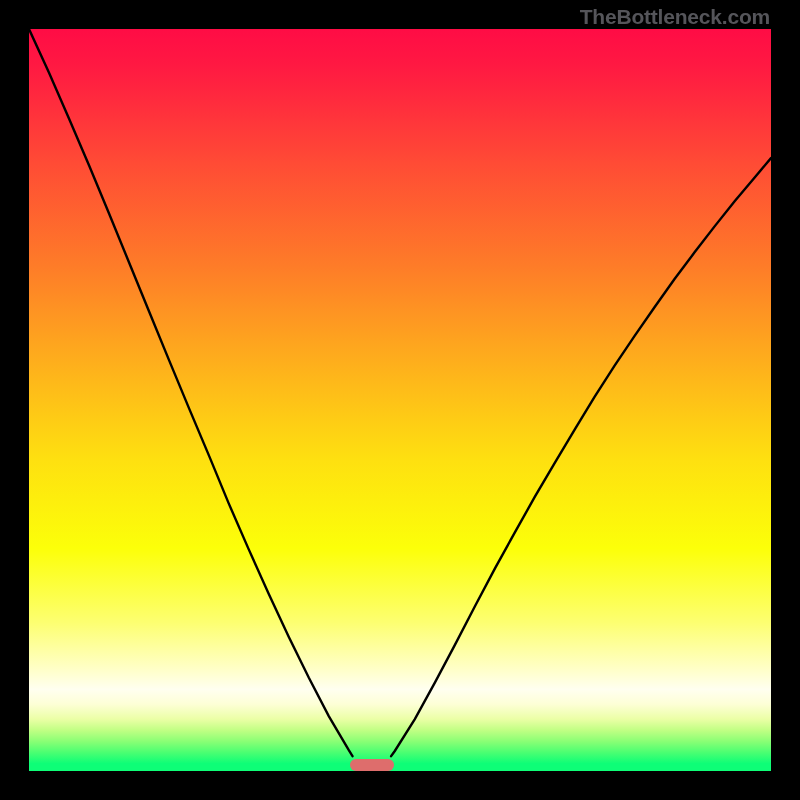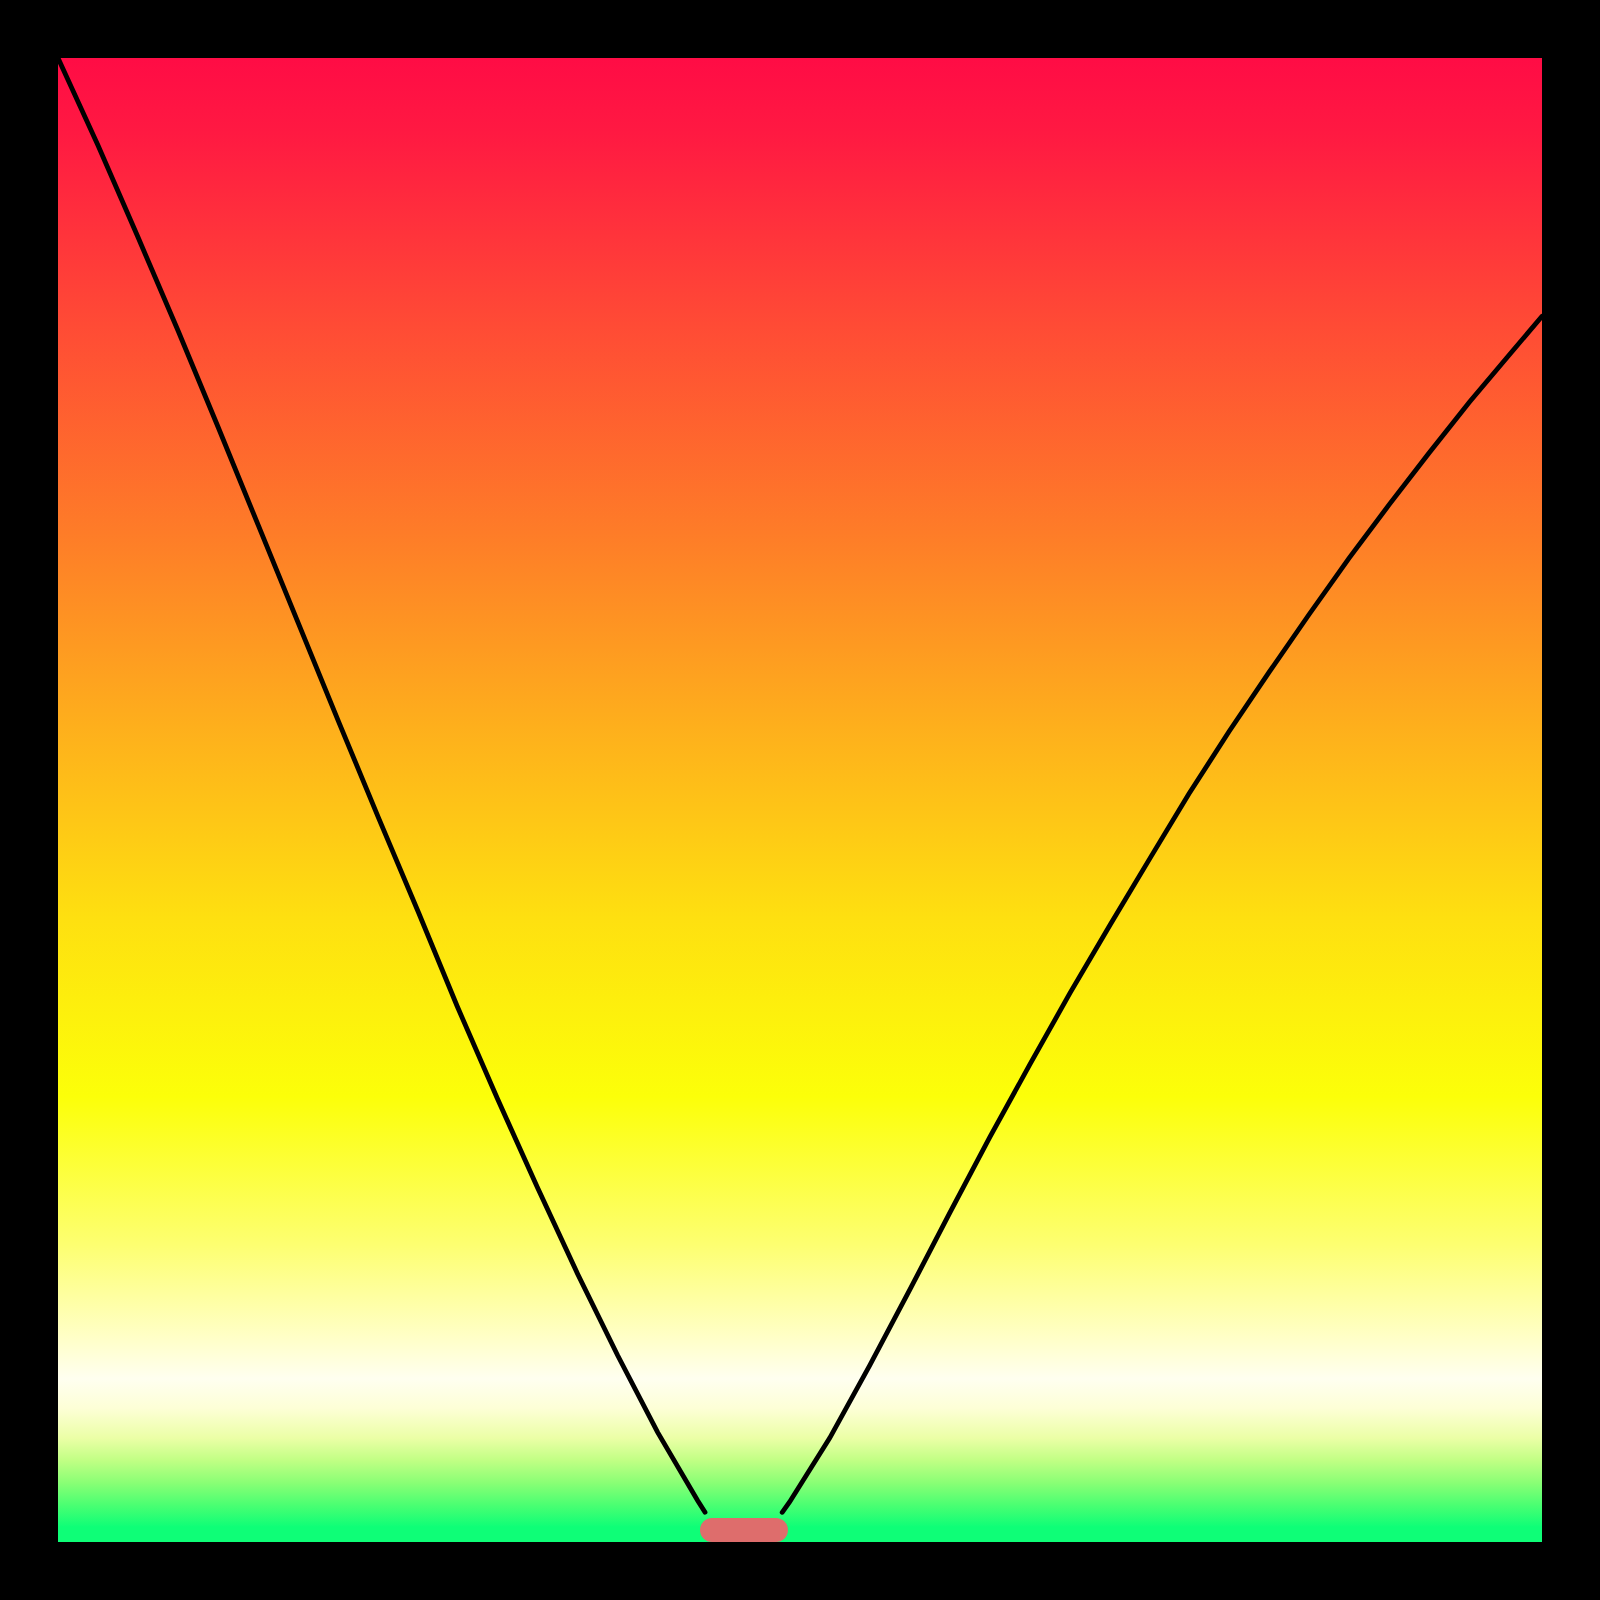--- a/index.html
+++ b/index.html
@@ -67,20 +67,21 @@
     font-size: 21px;
     font-weight: 600;
     letter-spacing: -0.2px;
     user-select: none;
   }
 </style>
 </head>
 <body>
 
 <div class="outer">
+  <div class="watermark">TheBottleneck.com</div>
   <div class="plot">
     <div class="gradient"></div>
     <svg class="curves" viewBox="0 0 742 742" preserveAspectRatio="none">
       <path id="left-curve" fill="none" stroke="#000" stroke-width="2.4" stroke-linecap="round" d="M0.00 0.00 L20.03 43.78 L40.07 89.78 L60.10 136.53 L80.14 184.76 L100.17 233.73 L120.20 282.70 L140.24 331.67 L160.27 379.90 L180.31 427.39 L199.60 474.14 L219.63 520.14 L239.67 564.66 L259.70 607.70 L279.73 648.51 L299.77 687.09 L319.80 721.22 L323.51 727.16"></path>
       <path id="right-curve" fill="none" stroke="#000" stroke-width="2.4" stroke-linecap="round" d="M362.10 727.16 L365.81 721.97 L385.84 690.06 L405.87 653.70 L425.91 615.86 L445.94 577.28 L465.98 539.43 L486.01 503.08 L506.04 467.46 L526.08 433.33 L546.11 399.94 L565.40 368.03 L585.44 336.87 L605.47 307.19 L625.51 278.25 L645.54 250.05 L665.57 223.34 L685.61 197.37 L705.64 172.14 L725.68 148.40 L742.00 129.11"></path>
     </svg>
     <div id="marker" class="marker" style="left: 321.286px; width: 43.778px; height: 12px; bottom: 0px; background: rgb(222, 109, 108);"></div>
   </div>
 </div>
 

